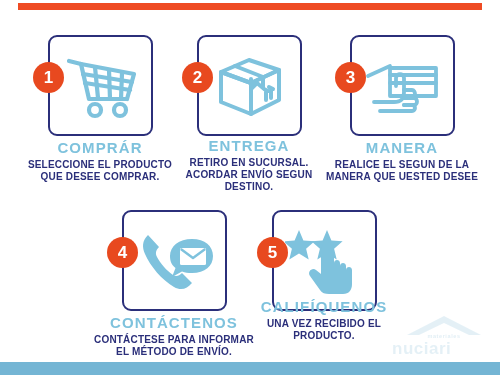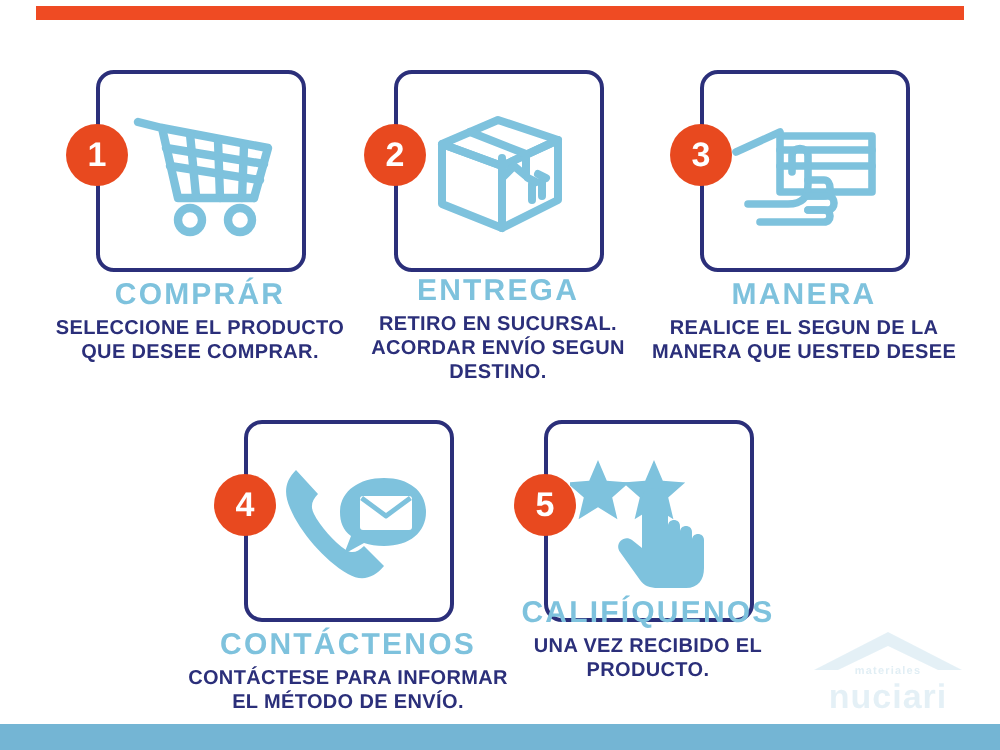--- a/index.html
+++ b/index.html
@@ -33,21 +33,21 @@
     pointer-events:none;
   }
   .wm-roof { position:absolute; left:14px; top:0; width:76px; height:22px; }
   .wm-sub {
     position:absolute; left:0; top:18px; width:104px;
     text-align:center; font-size:5.5px; letter-spacing:.6px;
     color:#9ec9de; font-weight:bold;
   }
   .wm-name {
     position:absolute; left:0; top:24px; width:104px;
-    text-align:center; font-size:17px; letter-spacing:.5px;
+    font-size:17px; letter-spacing:.5px;
     color:#a9d0e3; font-weight:bold;
   }
 
   
   .card {
     position:absolute;
     width:105px; height:101px;
     border:2.6px solid #2b2f7a;
     border-radius:9px;
     background:#fff;

